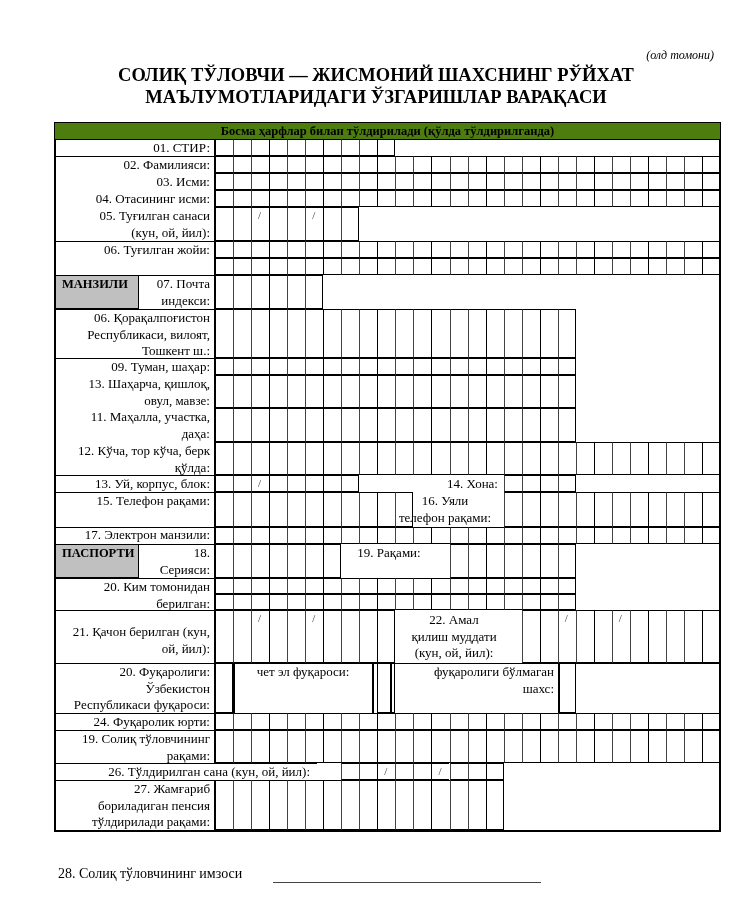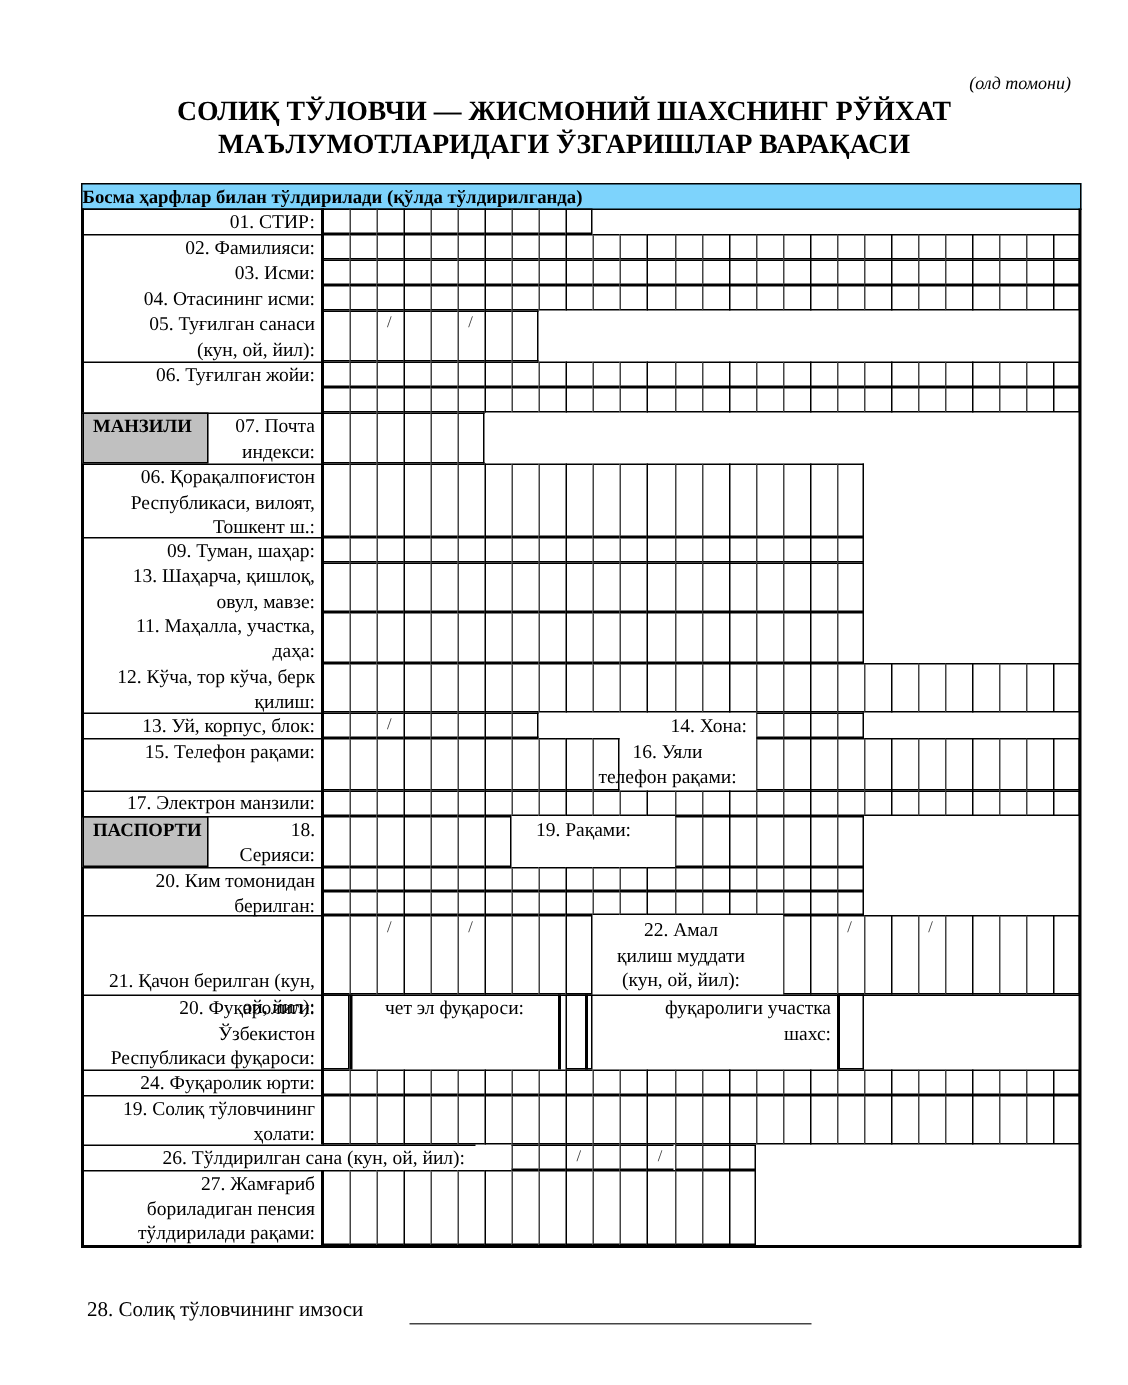--- a/index.html
+++ b/index.html
@@ -2,21 +2,21 @@
 <html><head>
 <meta charset="utf-8">
 <style>
   html,body{margin:0;padding:0;background:#fff;}
   body{width:752px;height:923px;position:relative;overflow:hidden;font-family:"Liberation Serif","DejaVu Serif",serif;color:#000;}
   .abs{position:absolute;}
   .side-note{right:38px;top:48px;font-style:italic;font-size:12px;}
   .title{left:0;width:752px;text-align:center;font-weight:bold;font-size:18.5px;line-height:22px;}
   .t1{top:64px;}
   .t2{top:86px;}
-  .hdr{left:54px;top:122px;width:665px;height:16px;background:#7dd3fc;border:1.5px solid #000;text-align:left;font-weight:bold;font-size:12.5px;line-height:16px;}
+  .hdr{left:54px;top:122px;width:665px;height:16px;background:#4d7c0f;border:1.5px solid #000;text-align:center;font-weight:bold;font-size:12.5px;line-height:16px;}
   .lbl{font-size:13px;line-height:16.5px;text-align:right;}
   .badge{background:#c0c0c0;font-weight:bold;font-size:12.5px;padding-left:6px;line-height:16px;box-sizing:border-box;border:1px solid #000;}
   .ln{background:#000;}
   .inlbl{font-size:13px;line-height:16.5px;}
   .slash{font-size:11px;color:#333;}
   .sig{left:58px;top:866px;font-size:14px;}
   .sigline{left:273px;top:882px;width:268px;height:1px;background:#444;}
 </style>
 </head>
 <body>
@@ -56,64 +56,64 @@
   <div class="abs lbl" style="left:56px;width:154px;top:376px">
     <div>13. Шаҳарча, қишлоқ,</div>
     <div>овул, мавзе:</div>
   </div>
   <div class="abs lbl" style="left:56px;width:154px;top:409px">
     <div>11. Маҳалла, участка,</div>
     <div>даҳа:</div>
   </div>
   <div class="abs lbl" style="left:56px;width:154px;top:443px">
     <div>12. Кўча, тор кўча, берк</div>
-    <div>қилиш:</div>
+    <div>қўлда:</div>
   </div>
   <div class="abs lbl" style="left:56px;width:154px;top:476px">13. Уй, корпус, блок:</div>
   <div class="abs lbl" style="left:380px;width:118px;top:476px">14. Хона:</div>
   <div class="abs lbl" style="left:56px;width:154px;top:493px">15. Телефон рақами:</div>
   <div class="abs lbl" style="left:392px;width:106px;top:493px;text-align:center">
     <div>16. Уяли</div>
     <div>телефон рақами:</div>
   </div>
   <div class="abs lbl" style="left:56px;width:154px;top:527px">17. Электрон манзили:</div>
 
   <div class="abs badge" style="left:55px;top:544px;width:84px;height:34px">ПАСПОРТИ</div>
   <div class="abs lbl" style="left:140px;width:70px;top:545px">
     <div>18.</div>
     <div>Серияси:</div>
   </div>
   <div class="abs lbl" style="left:336px;width:106px;top:545px;text-align:center">19. Рақами:</div>
   <div class="abs lbl" style="left:56px;width:154px;top:579px">
     <div>20. Ким томонидан</div>
     <div>берилган:</div>
   </div>
-  <div class="abs lbl" style="left:56px;width:154px;top:646px">
+  <div class="abs lbl" style="left:56px;width:154px;top:624px">
     <div>21. Қачон берилган (кун,</div>
     <div>ой, йил):</div>
   </div>
   <div class="abs lbl" style="left:392px;width:124px;top:612px;text-align:center">
     <div>22. Амал</div>
     <div>қилиш муддати</div>
     <div>(кун, ой, йил):</div>
   </div>
   <div class="abs lbl" style="left:56px;width:154px;top:664px">
     <div>20. Фуқаролиги:</div>
     <div>Ўзбекистон</div>
     <div>Республикаси фуқароси:</div>
   </div>
   <div class="abs inlbl" style="left:233px;width:140px;top:664px;text-align:center">чет эл фуқароси:</div>
   <div class="abs lbl" style="left:392px;width:162px;top:664px">
-    <div>фуқаролиги участка</div>
+    <div>фуқаролиги бўлмаган</div>
     <div>шахс:</div>
   </div>
   <div class="abs lbl" style="left:56px;width:154px;top:714px">24. Фуқаролик юрти:</div>
   <div class="abs lbl" style="left:56px;width:154px;top:731px">
     <div>19. Солиқ тўловчининг</div>
-    <div>ҳолати:</div>
+    <div>рақами:</div>
   </div>
   <div class="abs lbl" style="left:56px;width:254px;top:764px">26. Тўлдирилган сана (кун, ой, йил):</div>
   <div class="abs lbl" style="left:56px;width:154px;top:781px">
     <div>27. Жамғариб</div>
     <div>бориладиган пенсия</div>
     <div>тўлдирилади рақами:</div>
   </div>
 
   <div id="grid">
       <div class="abs " style="left: 215px; top: 139px; width: 180.4px; height: 17px;">

